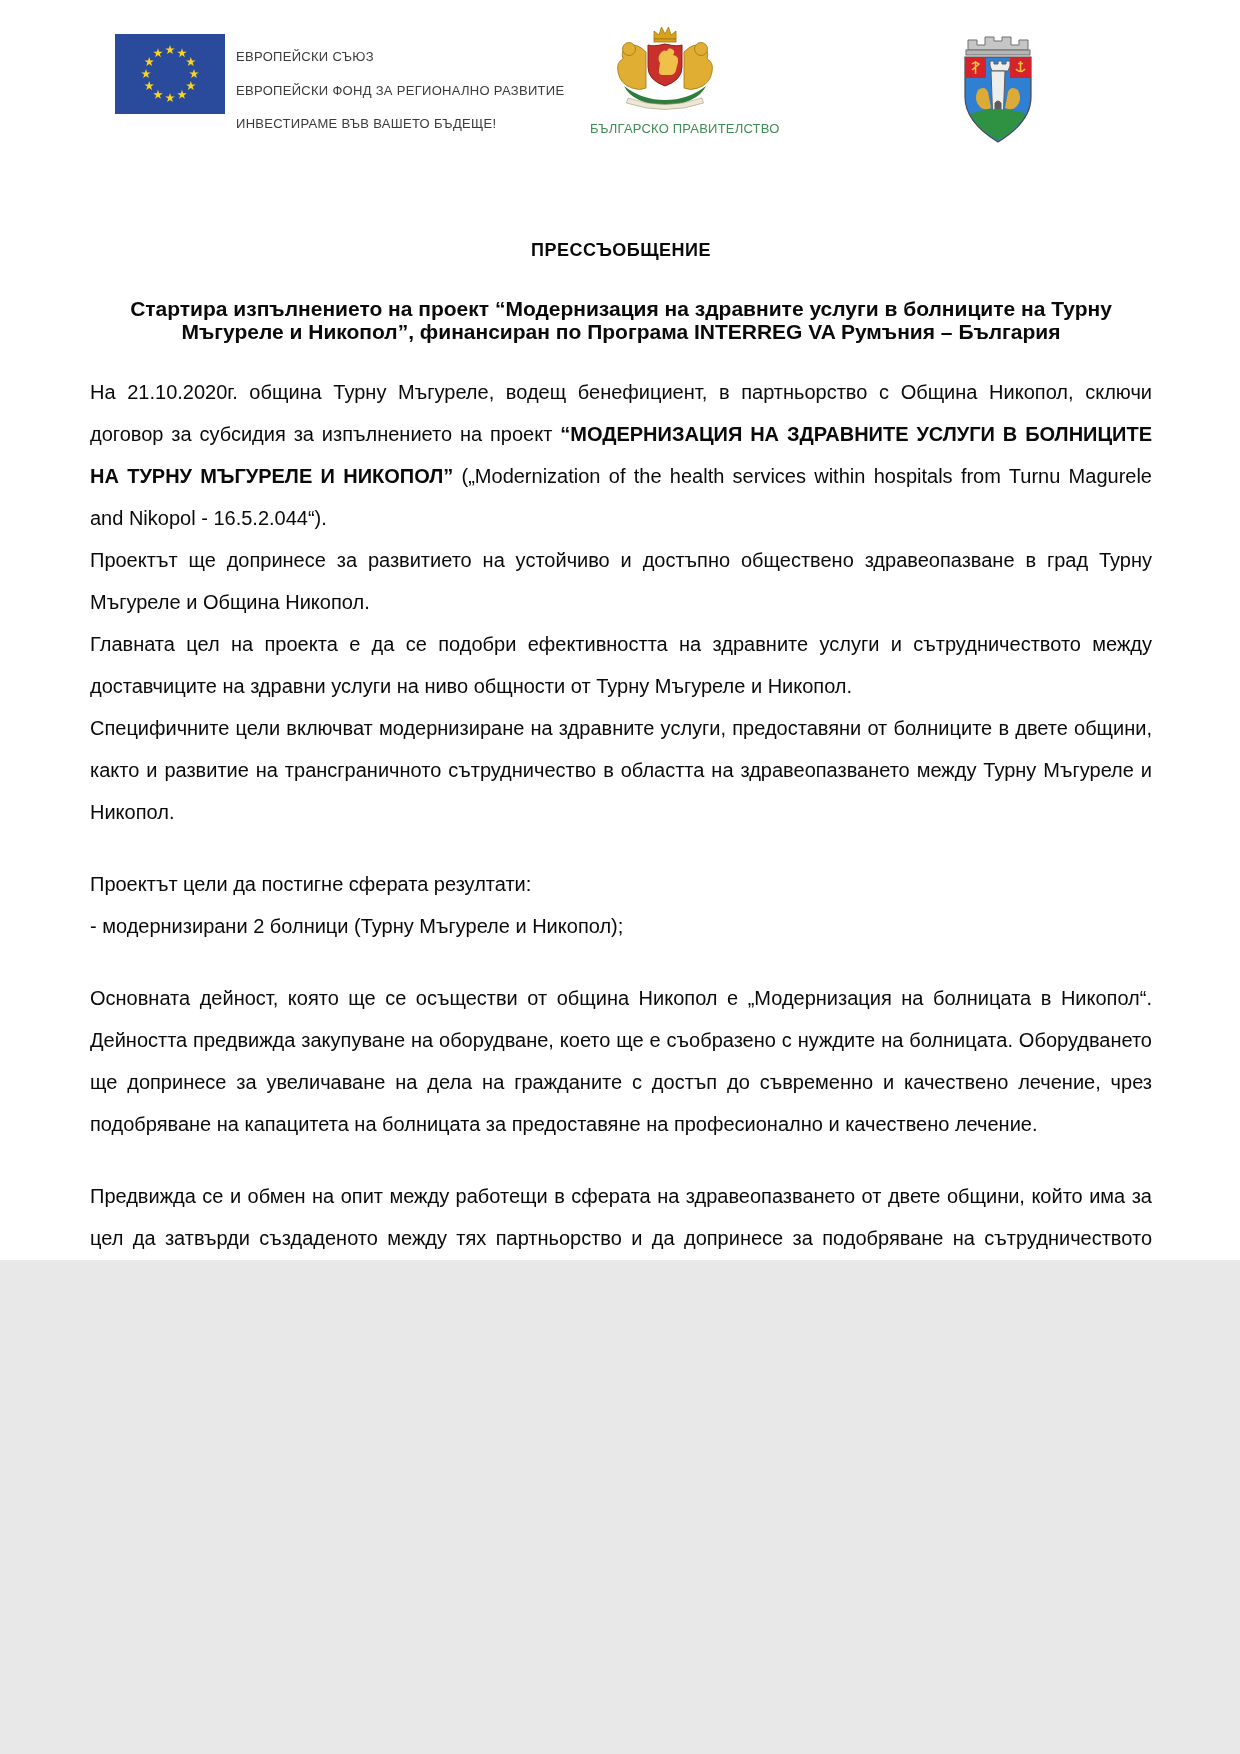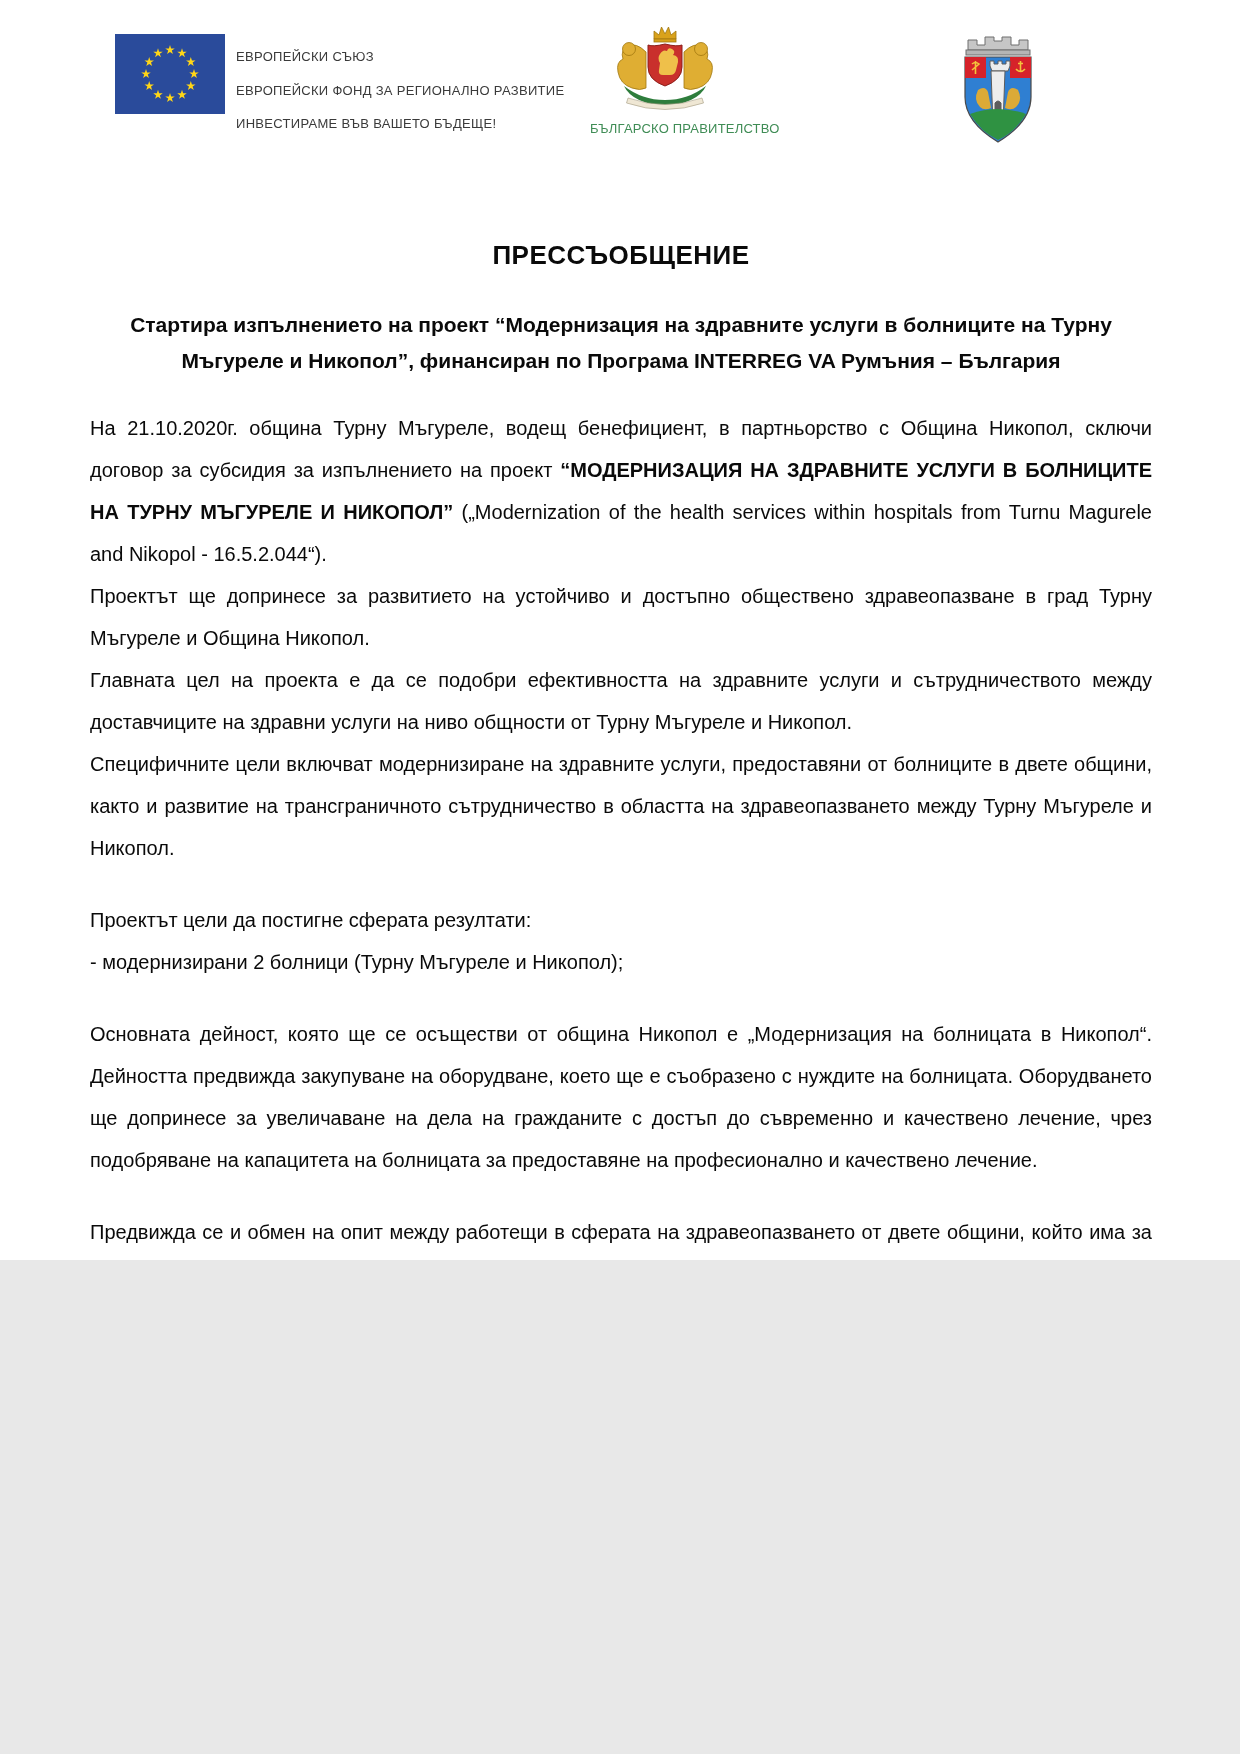--- a/index.html
+++ b/index.html
@@ -9,22 +9,22 @@
     overflow:hidden;
   }
   
   .eu-flag{position:absolute;left:115px;top:34px;}
   .eu-text{position:absolute;left:236px;top:40px;font-size:13px;line-height:33.5px;color:#3a3a3a;letter-spacing:0.3px;}
   .gov-block{position:absolute;left:590px;top:22px;width:160px;}
   .gov-caption{margin-top:1px;font-size:13px;color:#3f8c55;letter-spacing:0.2px;white-space:nowrap;}
   .turnu{position:absolute;left:952px;top:26px;}
   
   .content{position:absolute;left:90px;top:232px;width:1062px;}
-  .title{text-align:center;font-size:26px;font-weight:700;letter-spacing:0.5px;margin:8px 0 36px 0;}
-  .subtitle{text-align:center;font-size:21px;font-weight:700;line-height:36px;margin:0 0 28px 0;}
+  .title{text-align:center;font-size:18px;font-weight:700;letter-spacing:0.5px;margin:8px 0 36px 0;}
+  .subtitle{text-align:center;font-size:21px;font-weight:700;line-height:23px;margin:0 0 28px 0;}
   .para{margin:0;font-size:20px;line-height:42px;text-align:justify;}
   .para.gap{margin-top:30px;}
   .b{font-weight:700;}
   
   .nikopol{position:absolute;left:245px;top:1512px;}
   .interreg{position:absolute;left:448px;top:1495px;}
   
   .footer{position:absolute;left:0;right:0;top:1664px;text-align:center;}
   .site-link{color:#0563c1;font-weight:700;font-size:16px;text-decoration:underline;}
   .disclaimer{margin:4px auto 0 auto;max-width:1095px;font-weight:700;font-size:15.5px;line-height:25px;color:#000;}

